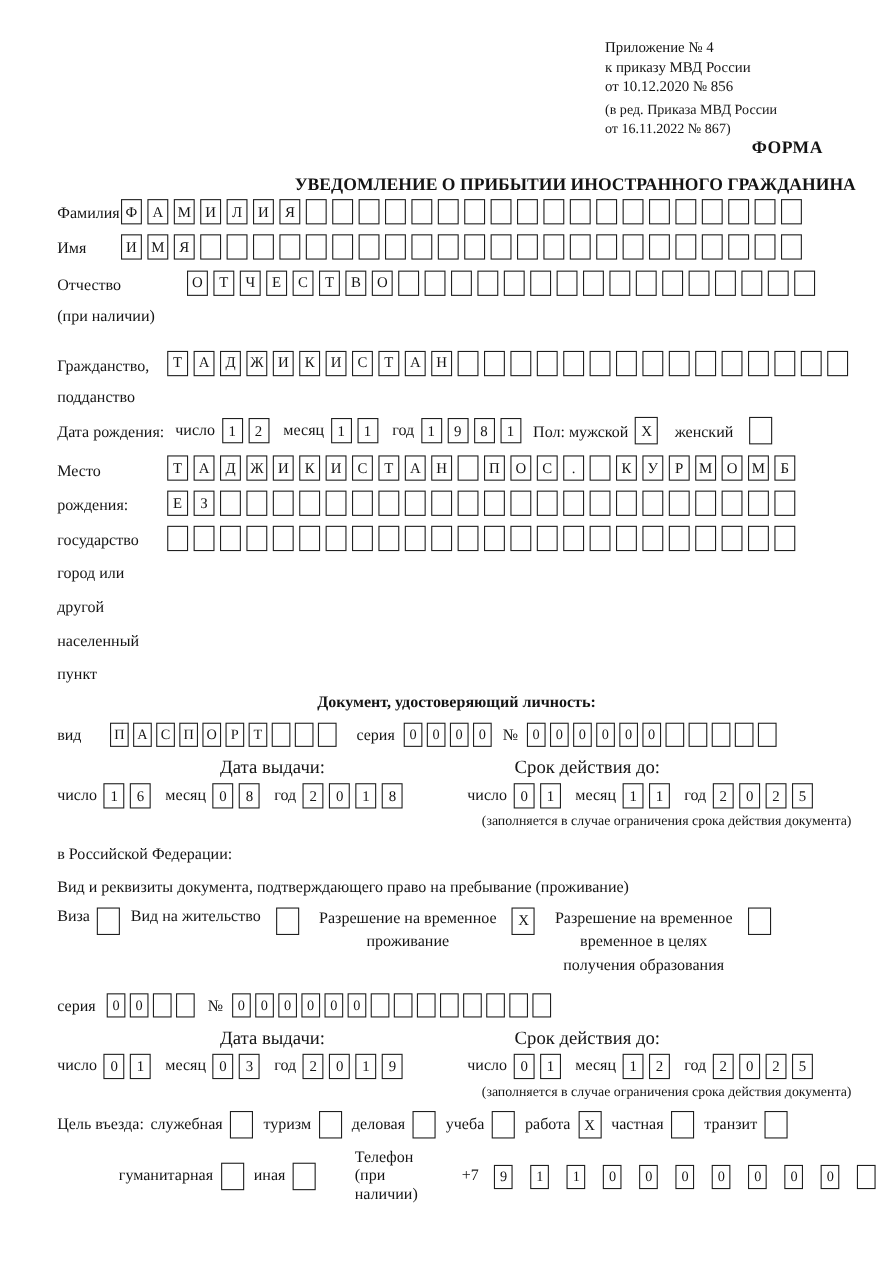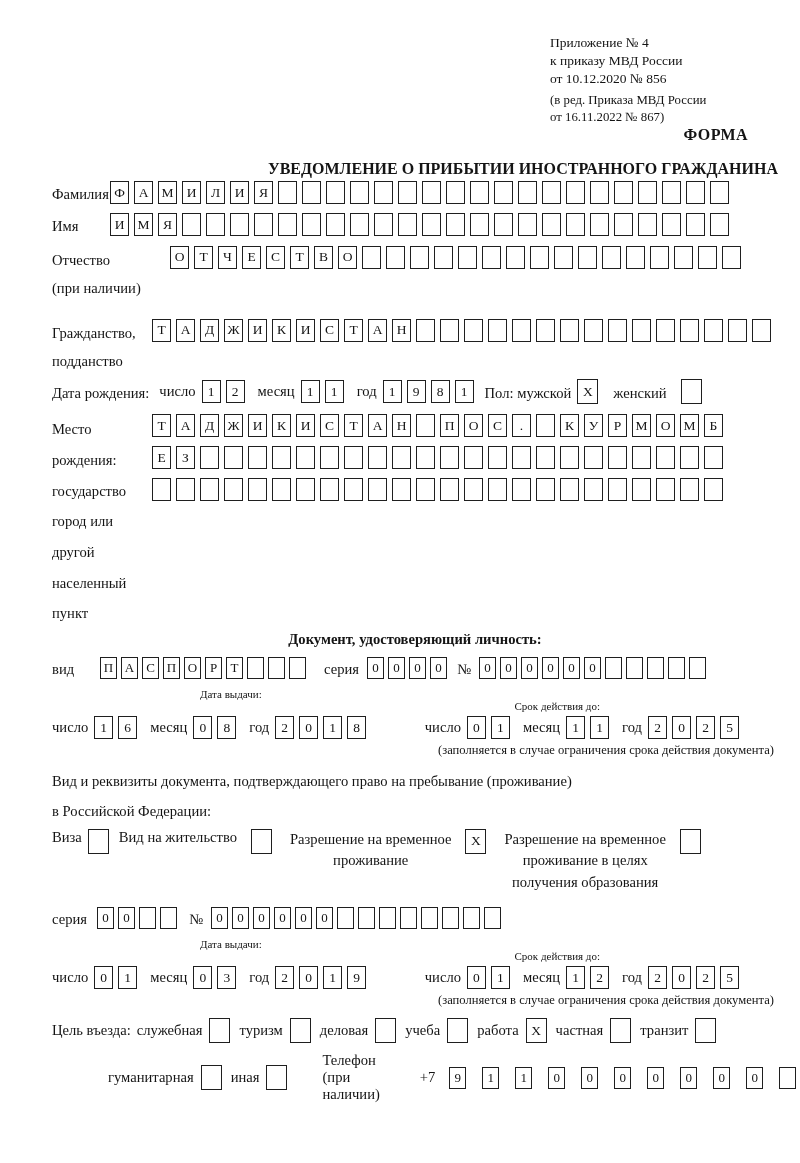--- a/index.html
+++ b/index.html
@@ -28,21 +28,21 @@
   }
   .cells-sm .cell, .cell.sm { width:17px; height:22px; margin-right:4px; font-size:13px; }
   .cb { width:21px; height:25px; }
   .w58{flex:0 0 58px;} .w100{flex:0 0 100px;}
   .w118{flex:0 0 118px;} .w48{flex:0 0 48px;}
   .ml6{margin-left:6px;} .ml10{margin-left:10px;} .ml14{margin-left:14px;}
 
   .dg { display:flex; align-items:center; }
   .dg .t { font-size:14.6px; margin-right:6px; white-space:nowrap; }
   .dg .t:not(:first-child) { margin-left:8px; }
-  .dh { display:flex; font-size:11px; margin:2px 0 4px;flex-direction:column; }
+  .dh { display:flex; font-size:17px; margin:2px 0 4px; }
   .dh-l { margin-left:148px; }
   .dh-r { margin-left:auto; margin-right:178px; }
   .dr { display:flex; align-items:center; margin-bottom:4px; }
   .dr .rgt { margin-left:auto; margin-right:34px; }
   .note { font-size:12.6px; text-align:right; margin:1px 4px 10px 0; }
 
   .opt { display:flex; align-items:flex-start; margin:4px 0 12px; font-size:14.6px; }
   .optcol { text-align:center; line-height:1.5; margin:0 8px; }
   .opt .cell { margin-left:6px; margin-right:10px; }
   .purpose-line { display:flex; align-items:center; font-size:14.6px; margin-bottom:9px; }
@@ -396,36 +396,36 @@
       <span class="cells">
           <span class="cell">2</span>
           <span class="cell">0</span>
           <span class="cell">2</span>
           <span class="cell">5</span>
         </span>
     </span>
   </div>
   <div class="note">(заполняется в случае ограничения срока действия документа)</div>
 
+  <div class="intro">в Российской Федерации:</div>
   <div class="intro">Вид и реквизиты документа, подтверждающего право на пребывание (проживание)</div>
-  <div class="intro">в Российской Федерации:</div>
 
   <div class="opt">
     <span>Виза</span>
     <span class="cell cb"></span>
     <span>Вид на жительство</span>
     <span class="cell cb" style="margin-left:14px;"></span>
     <span class="optcol">
       <div>Разрешение на временное</div>
       <div>проживание</div>
     </span>
     <span class="cell cb">X</span>
     <span class="optcol">
       <div>Разрешение на временное</div>
-      <div>проживание в целях</div>
+      <div>временное в целях</div>
       <div>получения образования</div>
     </span>
     <span class="cell cb"></span>
   </div>
 
   <div class="row" style="align-items:center; margin-top:6px;">
     <span class="lbl" style="margin-right:10px;">серия</span>
     <span class="cells cells-sm">
         <span class="cell">0</span>
         <span class="cell">0</span>

